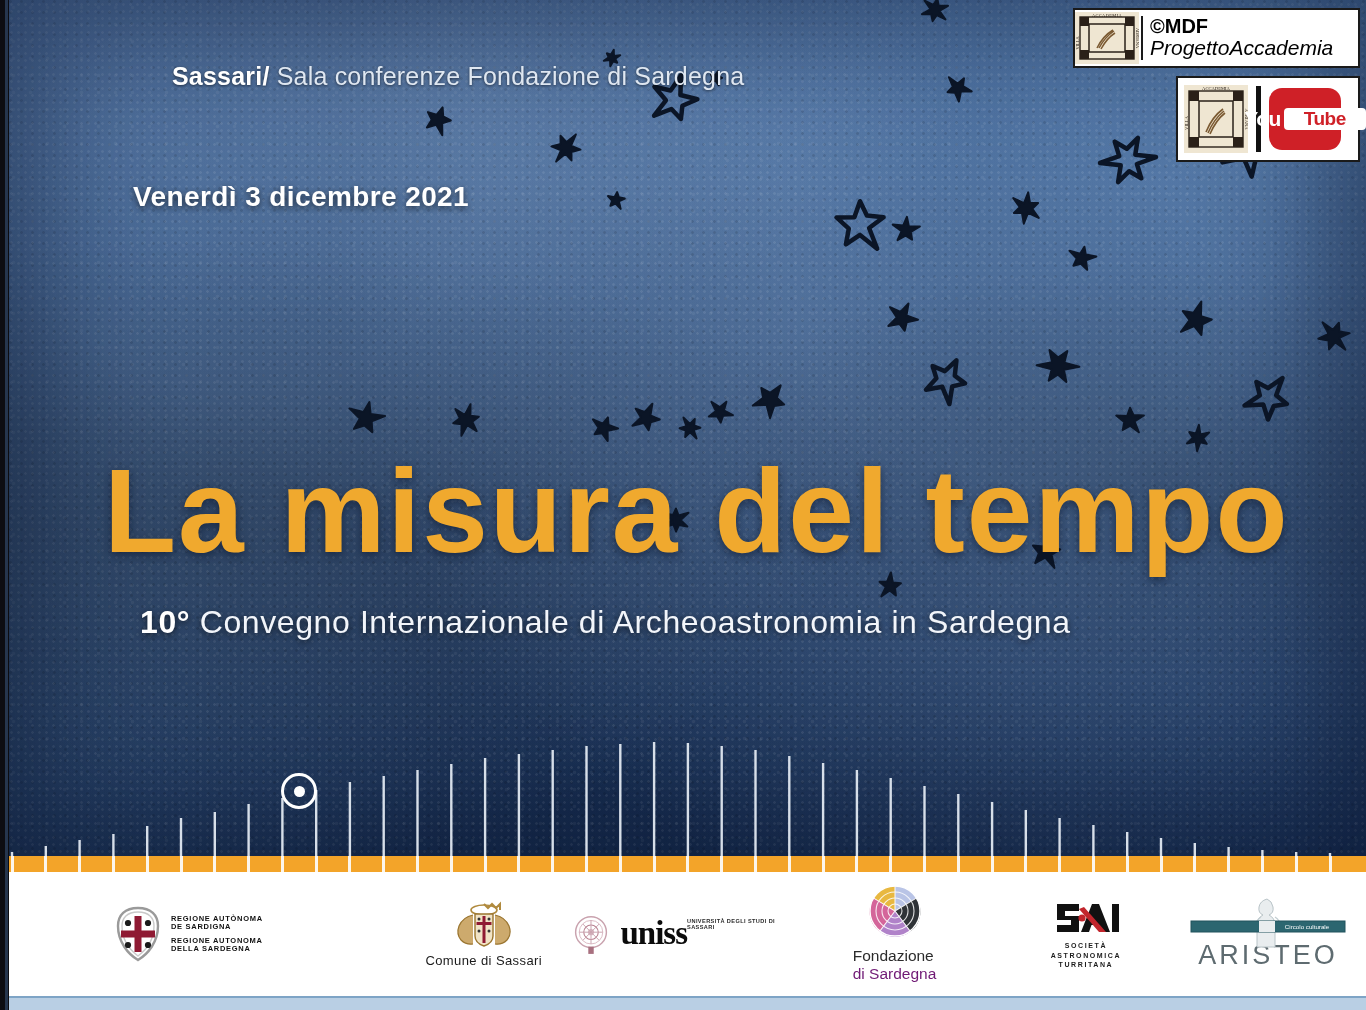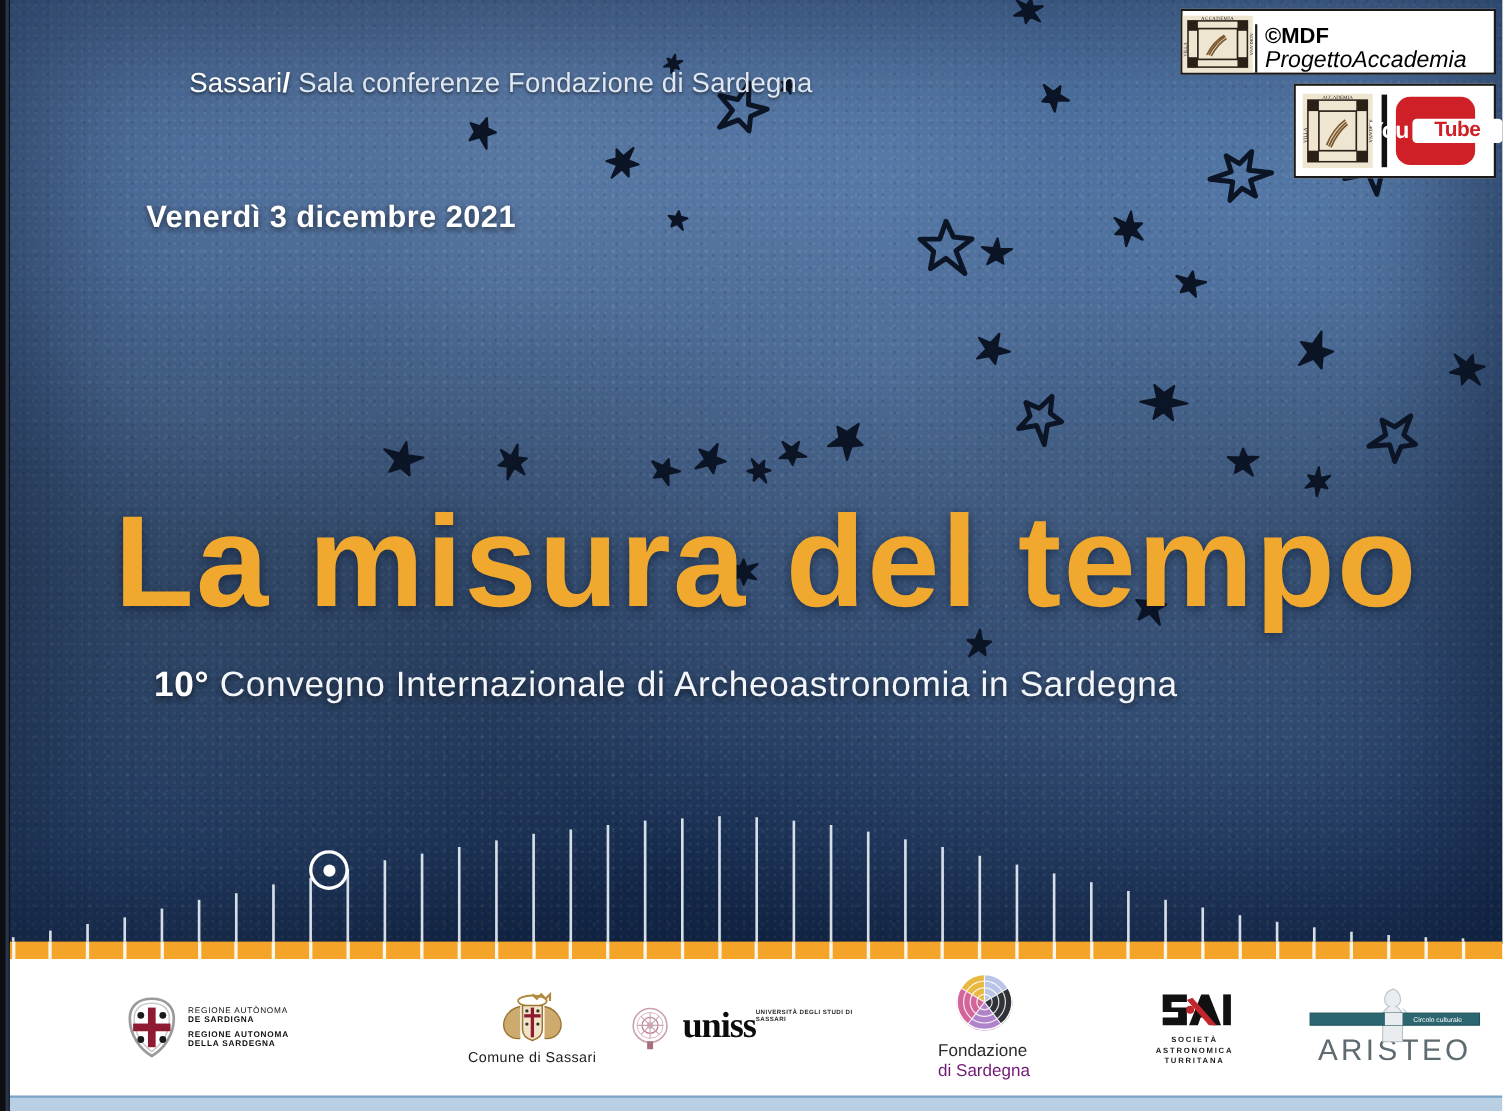--- a/index.html
+++ b/index.html
@@ -41,21 +41,21 @@
   .vignette{position:absolute;left:0;top:0;width:1366px;height:858px;z-index:5;pointer-events:none;
     box-shadow:inset 0 0 120px 40px rgba(8,18,40,.45);}
 
   
   .stars{position:absolute;left:0;top:0;width:1366px;height:858px;z-index:6;pointer-events:none;}
 
   
   .venue{position:absolute;left:172px;top:62px;z-index:12;
          font-size:25px;letter-spacing:.2px;color:#e9eef5;
          text-shadow:0 1px 3px rgba(0,0,0,.55);white-space:nowrap;}
-  .venue .city{font-weight:normal;color:#ffffff;}
+  .venue .city{font-weight:bold;color:#ffffff;}
   .venue .slash{font-weight:bold;color:#ffffff;}
   .venue .hall{font-weight:400;color:#dfe7f1;}
 
   .date{position:absolute;left:133px;top:181px;z-index:12;
         font-size:28px;font-weight:bold;color:#ffffff;letter-spacing:.4px;
         text-shadow:0 2px 6px rgba(0,0,0,.6);white-space:nowrap;}
 
   
   .title{position:absolute;left:104px;top:452px;z-index:12;width:1200px;
          font-size:118px;font-weight:bold;color:#f0a92e;
@@ -84,21 +84,21 @@
   .logos{position:absolute;left:0;top:0;width:1366px;height:124px;
          display:flex;align-items:center;}
   .logo{display:flex;align-items:center;justify-content:center;flex-direction:column;}
 
   .bottombar{position:absolute;left:9px;top:996px;width:1357px;height:14px;z-index:20;
              background:#b9cfe4;border-top:2px solid #7ea4c6;}
 
   
   .badge{position:absolute;z-index:40;background:#ffffff;border:2px solid #1a1a1a;
          display:flex;align-items:center;}
-  #badge-mdf{left:1073px;top:8px;width:283px;height:56px;padding:0;align-items:flex-end;}
+  #badge-mdf{left:1073px;top:8px;width:283px;height:56px;padding:0;}
   #badge-yt{left:1176px;top:76px;width:180px;height:82px;}
 
   .mdf-mark{width:64px;height:52px;flex:0 0 64px;}
   .mdf-sep{width:2px;height:44px;background:#1a1a1a;margin:0 7px 0 2px;}
   .mdf-text{display:flex;flex-direction:column;justify-content:center;line-height:1.06;}
   .mdf-line1{font-size:20px;font-weight:bold;color:#000;}
   .mdf-line2{font-size:21px;font-style:italic;color:#000;}
 
   .yt-mark{width:64px;height:68px;flex:0 0 64px;margin-left:6px;}
   .yt-sep{width:5px;height:66px;background:#111;margin:0 8px;}
@@ -263,21 +263,21 @@
           <path d="M23 6 C12 6 7 12 7 20 C7 34 15 44 23 50 C31 44 39 34 39 20 C39 12 34 6 23 6 Z" fill="#ffffff" stroke="#c9c9c9" stroke-width="1.4"></path>
           <rect x="19.5" y="10" width="7" height="36" fill="#8f1a33"></rect>
           <rect x="6" y="24.5" width="34" height="7" fill="#8f1a33"></rect>
           <circle cx="13" cy="17" r="3.1" fill="#1a1a1a"></circle>
             <circle cx="33" cy="17" r="3.1" fill="#1a1a1a"></circle>
           <circle cx="13" cy="39" r="3.1" fill="#1a1a1a"></circle>
             <circle cx="33" cy="39" r="3.1" fill="#1a1a1a"></circle>
         </svg>
         <div style="display:flex;flex-direction:column;gap:5px;">
           <div style="line-height:1.12;">
-            <div style="font-size:7.5px;font-weight:normal;letter-spacing:.7px;color:#111;">REGIONE AUTÒNOMA</div>
+            <div style="font-size:7.5px;font-weight:bold;letter-spacing:.7px;color:#111;">REGIONE AUTÒNOMA</div>
             <div style="font-size:7.5px;font-weight:bold;letter-spacing:.7px;color:#111;">DE SARDIGNA</div>
           </div>
           <div style="line-height:1.12;">
             <div style="font-size:7.5px;font-weight:bold;letter-spacing:.7px;color:#111;">REGIONE AUTONOMA</div>
             <div style="font-size:7.5px;font-weight:bold;letter-spacing:.7px;color:#111;">DELLA SARDEGNA</div>
           </div>
         </div>
       </div>
 
       <div class="logo" style="width:190px;gap:4px;">

